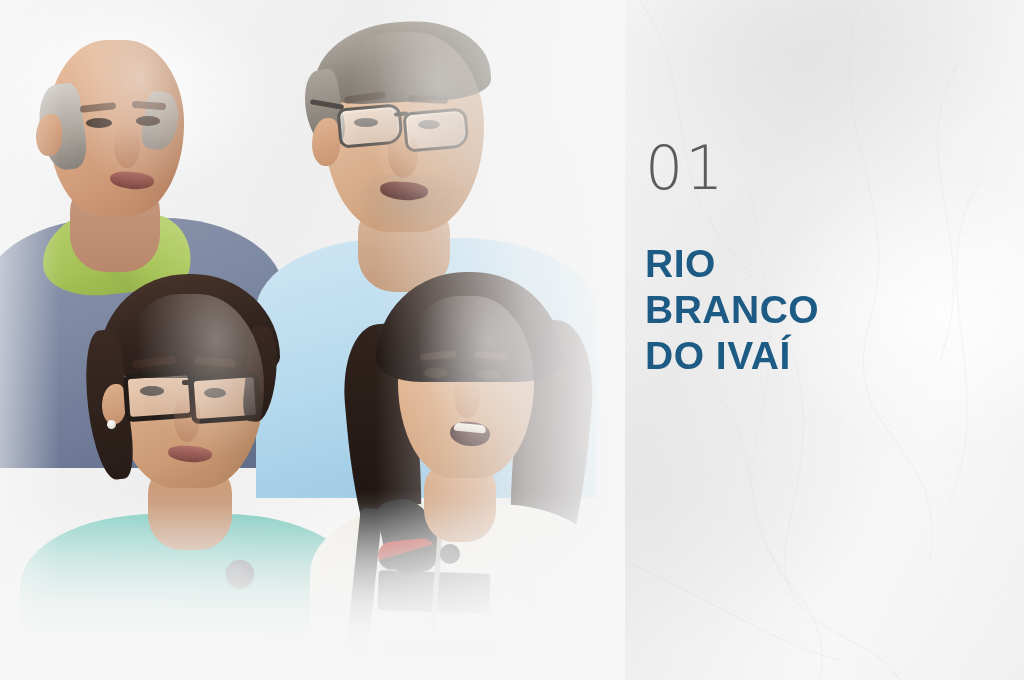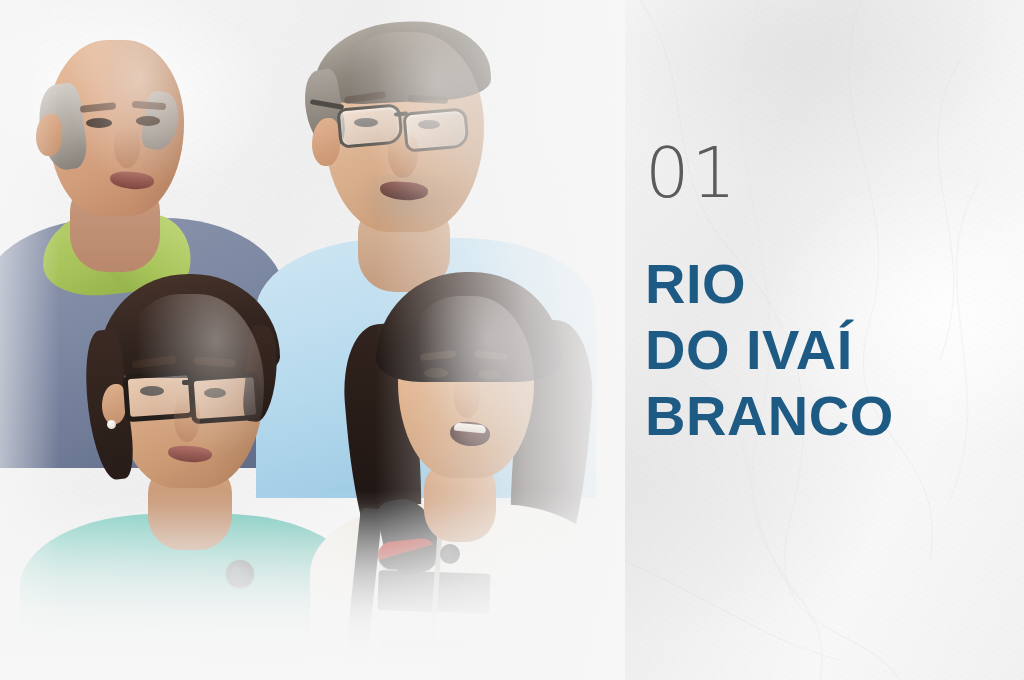--- a/index.html
+++ b/index.html
@@ -431,41 +431,41 @@
   
   .text-block {
     position: absolute;
     left: 645px;
     top: 140px;
     width: 360px;
   }
   .number {
     font-family: "DejaVu Sans", sans-serif;
     font-weight: 300;
-    font-size: 70px;
+    font-size: 60px;
     line-height: 0.95;
     letter-spacing: 2px;
     color: #5b5b5b;
     margin: 0;
   }
   .subtitle {
     font-family: "DejaVu Sans", sans-serif;
     font-weight: 300;
     font-size: 43px;
     line-height: 1.05;
     letter-spacing: 0px;
     color: #6a6a6a;
     margin: 8px 0 0 0;
     white-space: nowrap;
   }
   .city {
     margin: 44px 0 0 0;
     font-family: "Liberation Sans", sans-serif;
     font-weight: 700;
-    font-size: 56px;
+    font-size: 39px;
     line-height: 1.18;
     letter-spacing: 0.5px;
     color: #1d5b85;
   }
   .city-line { display: block; white-space: nowrap; }
 </style>
 </head>
 <body>
 
 <div class="card">
@@ -577,18 +577,18 @@
 
     <div class="feather"></div>
     <div class="side-feather-l"></div>
     <div class="collage-fade"></div>
   </div>
 
   <div class="text-block">
     <div class="number">01</div>
     <div class="city">
       <span class="city-line">RIO</span>
+      <span class="city-line">BRANCO</span>
       <span class="city-line">DO IVAÍ</span>
-      <span class="city-line">BRANCO</span>
     </div>
   </div>
 
 </div>
 
 </body></html>

